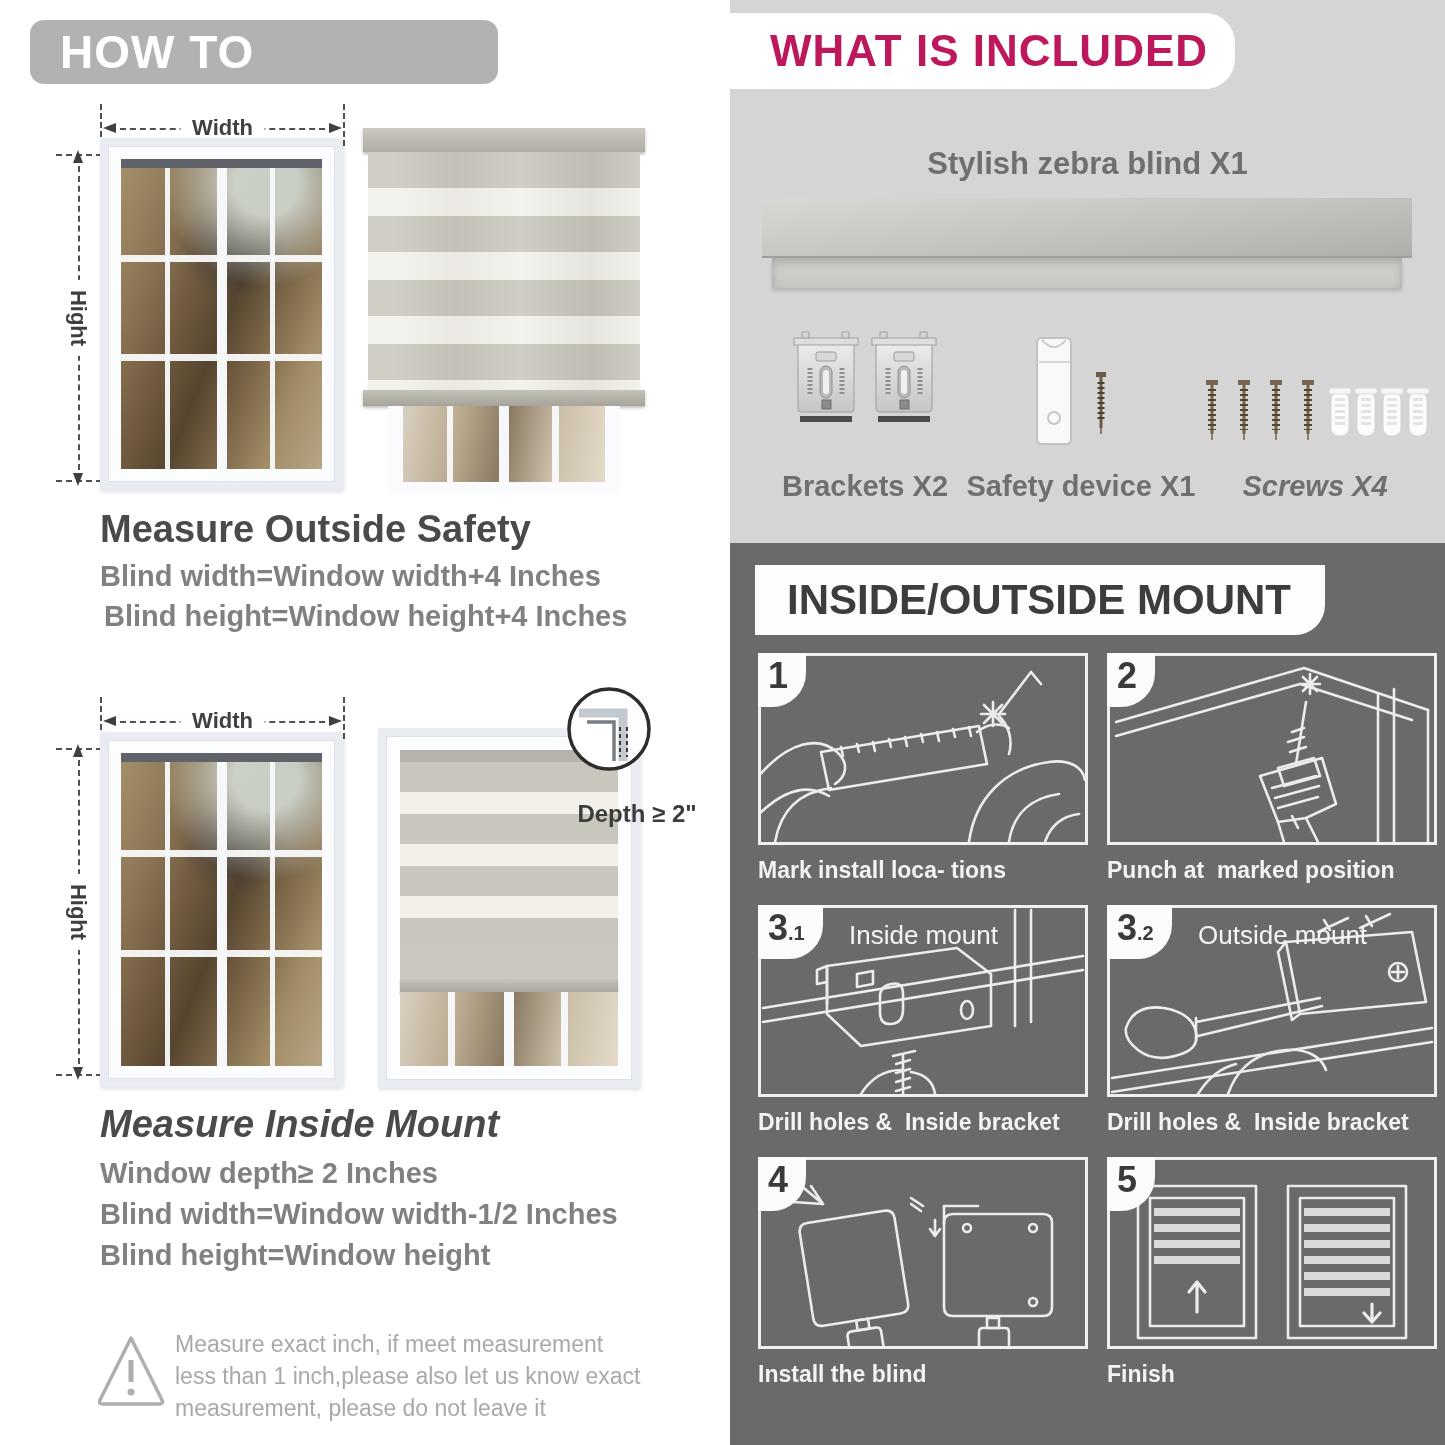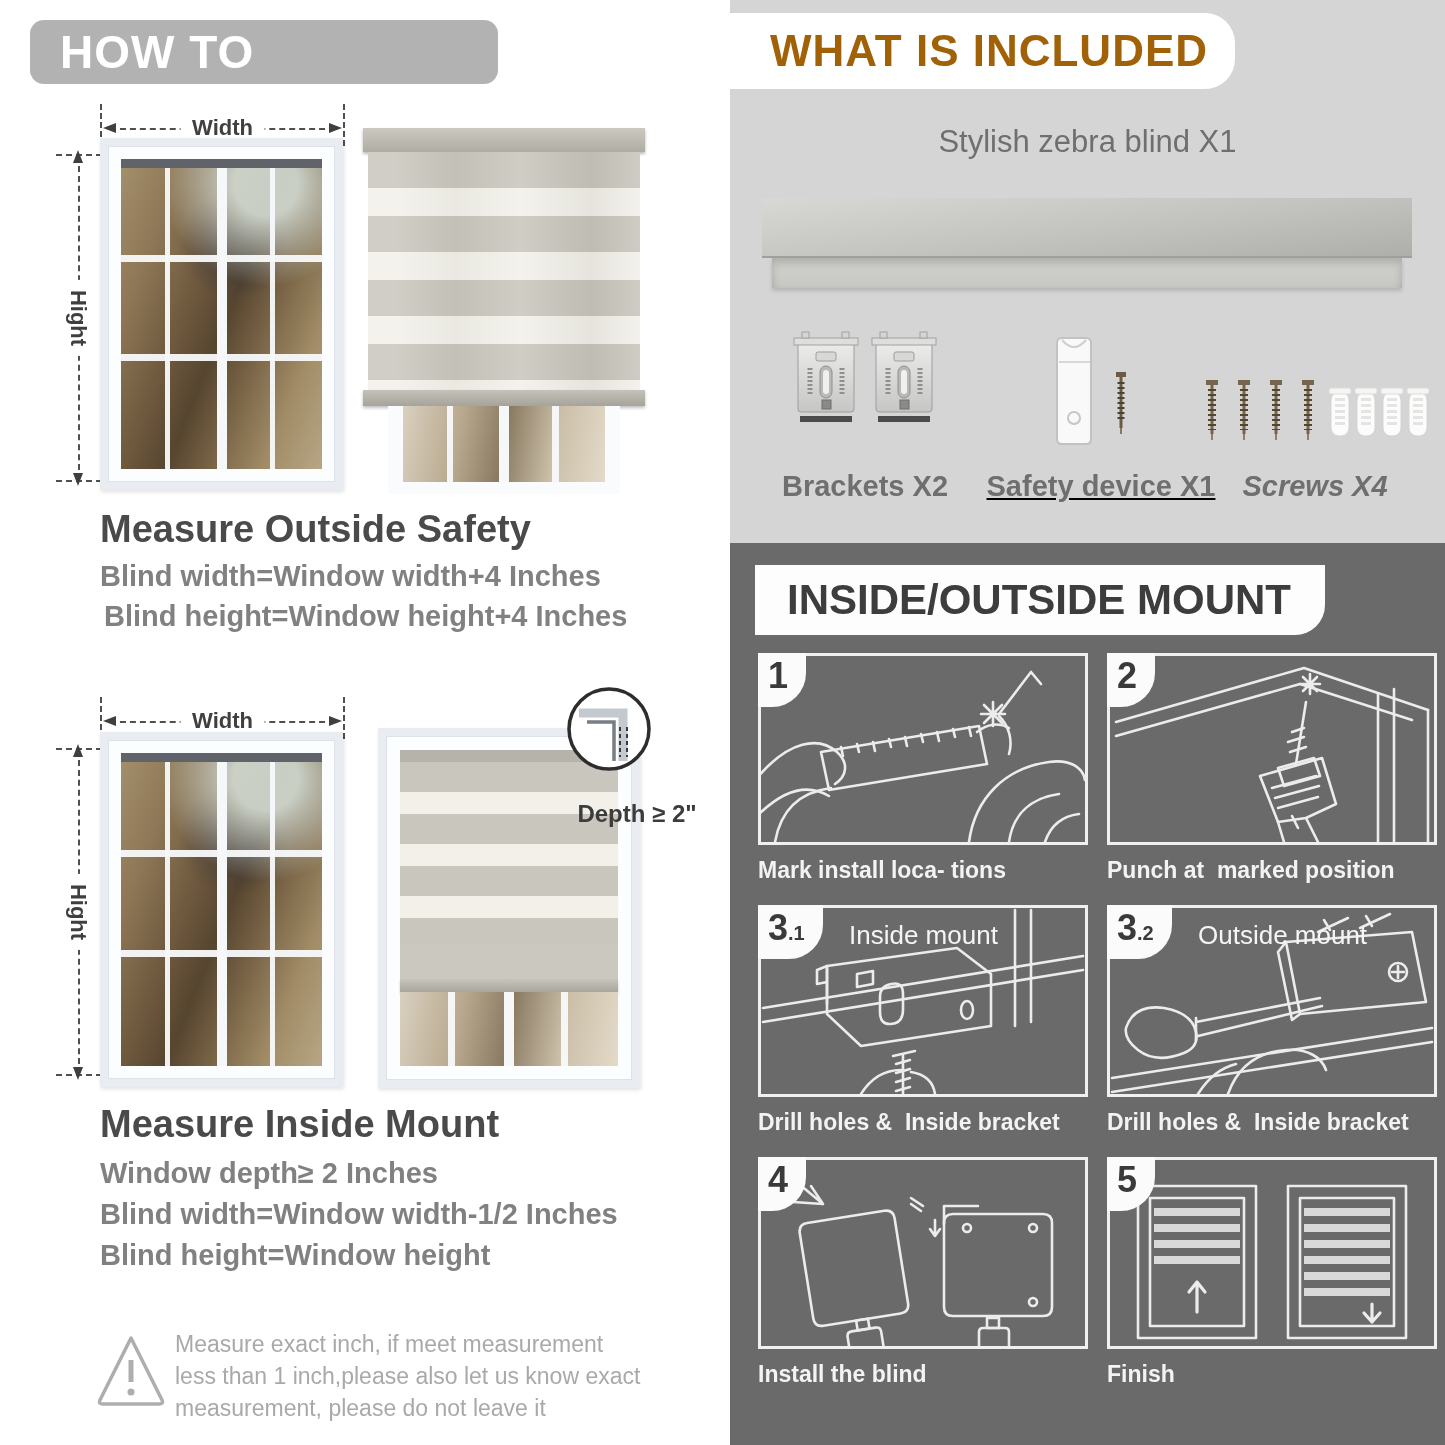--- a/index.html
+++ b/index.html
@@ -73,24 +73,24 @@
   .b2-glass{flex:1;}
 
   .h-measure{font-size:38px;font-weight:bold;color:#4a4a4a;}
   .f-line{font-size:29px;font-weight:bold;color:#818181;}
   .depth-label{font-size:24px;font-weight:bold;color:#3c3c3c;text-align:center;}
   .warn-text{font-size:23px;color:#a9a9a9;line-height:32px;width:470px;}
 
   
   .panel-light{left:730px;top:0;width:715px;height:543px;background:#d5d5d5;}
   .pl-header{position:absolute;top:13px;left:0;width:505px;height:76px;background:#ffffff;
-             border-radius:0 30px 30px 0;font-size:44px;font-weight:bold;color:#a16207;
+             border-radius:0 30px 30px 0;font-size:44px;font-weight:bold;color:#be185d;
              line-height:76px;padding-left:40px;letter-spacing:1px;box-sizing:border-box;}
-  .pl-product-label{position:absolute;top:124px;left:0;width:100%;text-align:center;
-                    font-size:31px;font-weight:normal;color:#6f6f6f;}
+  .pl-product-label{position:absolute;top:146px;left:0;width:100%;text-align:center;
+                    font-size:31px;font-weight:bold;color:#6f6f6f;}
   .headrail-img{position:absolute;left:32px;top:198px;width:650px;}
   .hri-top{height:58px;background:linear-gradient(173deg,#d8d8d4 0%,#c2c2be 55%,#aeaeaa 100%);
            border-bottom:2px solid #9f9f9b;}
   .hri-lip{height:30px;margin:0 10px;background:linear-gradient(#d3d3cf,#c6c6c2);
            box-shadow:inset 0 5px 8px rgba(0,0,0,.18), 0 3px 4px rgba(0,0,0,.15);}
   .item{position:absolute;display:flex;flex-direction:column;align-items:center;}
   .item-img{height:122px;display:flex;align-items:flex-start;justify-content:center;gap:10px;}
   .item-img.low{align-items:flex-end;padding-bottom:4px;box-sizing:border-box;}
   .item-label{margin-top:18px;font-size:29px;font-weight:bold;color:#6f6f6f;text-align:center;}
 
@@ -189,21 +189,21 @@
 
   <svg class="abs" style="left:566px;top:686px;" width="86" height="86" viewBox="0 0 86 86">
     <circle cx="43" cy="43" r="40" fill="#ffffff" stroke="#2d2d2d" stroke-width="3.5"></circle>
     <path d="M13 27 H57 V75" stroke="#c3c9cf" stroke-width="9" fill="none"></path>
     <path d="M21 36 H48 V75" stroke="#787d83" stroke-width="3.5" fill="none"></path>
     <path d="M54 41 V71" stroke="#3a3a3a" stroke-width="2" stroke-dasharray="4 3" fill="none"></path>
     <path d="M61 41 V71" stroke="#3a3a3a" stroke-width="2" stroke-dasharray="4 3" fill="none"></path>
   </svg>
   <div class="abs depth-label" style="left:552px;top:800px;width:170px;">Depth ≥ 2"</div>
 
-  <div class="abs h-measure" style="left:100px;top:1103px;">Measure Inside Mount</div>
+  <div class="abs h-measure" style="left:100px;top:1103px;font-style:italic;">Measure Inside Mount</div>
   <div class="abs f-line" style="left:100px;top:1157px;">Window depth≥ 2 Inches</div>
   <div class="abs f-line" style="left:100px;top:1198px;">Blind width=Window width-1/2 Inches</div>
   <div class="abs f-line" style="left:100px;top:1239px;">Blind height=Window height</div>
 
   <svg class="abs" style="left:96px;top:1330px;" width="70" height="80" viewBox="0 0 70 80">
     <path d="M35 8 L66 70 Q68 74 63 74 H7 Q2 74 4 70 Z" fill="none" stroke="#aeaeae" stroke-width="3.5" stroke-linejoin="round"></path>
     <line x1="35" y1="30" x2="35" y2="52" stroke="#aeaeae" stroke-width="5"></line>
     <circle cx="35" cy="62" r="3.5" fill="#aeaeae"></circle>
   </svg>
   <div class="abs warn-text" style="left:175px;top:1328px;">Measure exact inch, if meet measurement less than 1 inch,please also let us know exact measurement, please do not leave it</div>
@@ -250,21 +250,21 @@
             <line x1="18" y1="38" x2="18" y2="66" stroke="#8f8f8d" stroke-width="5" stroke-dasharray="2 2"></line>
             <line x1="50" y1="38" x2="50" y2="66" stroke="#8f8f8d" stroke-width="5" stroke-dasharray="2 2"></line>
             <rect x="30" y="70" width="9" height="9" fill="#8a8a88" stroke="#6f6f6d"></rect>
             <rect x="8" y="86" width="52" height="6" fill="#4b4b49"></rect>
           </g>
         </svg>
       </div>
       <div class="item-label">Brackets X2</div>
     </div>
 
-    <div class="item" style="left:256px;top:330px;width:230px;text-decoration:underline;">
+    <div class="item" style="left:236px;top:330px;width:230px;">
       <div class="item-img">
         <svg width="110" height="120" viewBox="0 0 110 120">
           <path d="M16 8 h24 q5 0 5 5 v96 q0 5 -5 5 h-24 q-5 0 -5 -5 v-96 q0 -5 5 -5 Z" fill="rgba(255,255,255,.85)" stroke="#c2c2c0" stroke-width="2"></path>
           <path d="M16 10 q12 14 24 0" stroke="#cfcfcd" fill="none" stroke-width="2"></path>
           <path d="M13 32 h31" stroke="#d8d8d6" stroke-width="2"></path>
           <circle cx="28" cy="88" r="6" fill="none" stroke="#c6c6c4" stroke-width="2"></circle>
           <rect x="70" y="42" width="10" height="5" fill="#6d5a44"></rect>
           <line x1="75" y1="47" x2="75" y2="98" stroke="#6d5a44" stroke-width="3"></line>
           <line x1="75" y1="52" x2="75" y2="92" stroke="#4f4232" stroke-width="7" stroke-dasharray="2 3"></line>
           <line x1="75" y1="98" x2="75" y2="104" stroke="#6d5a44" stroke-width="1.5"></line>

